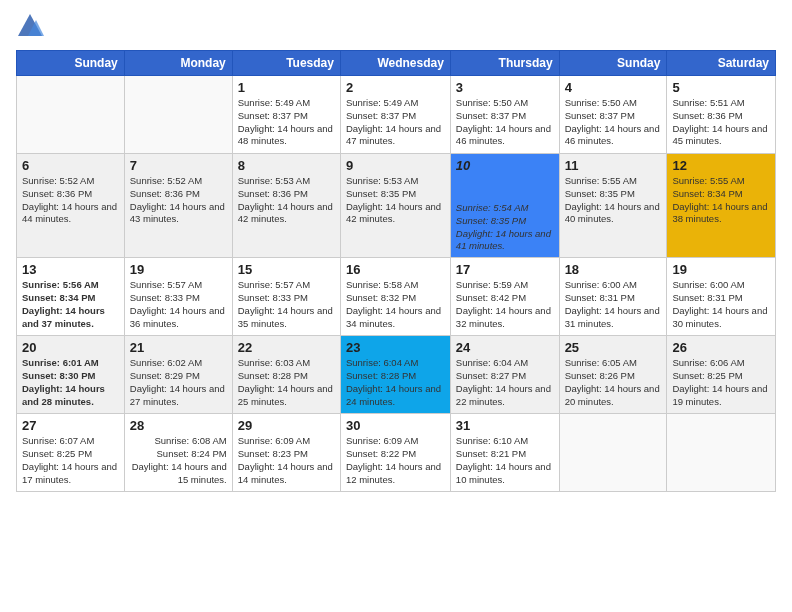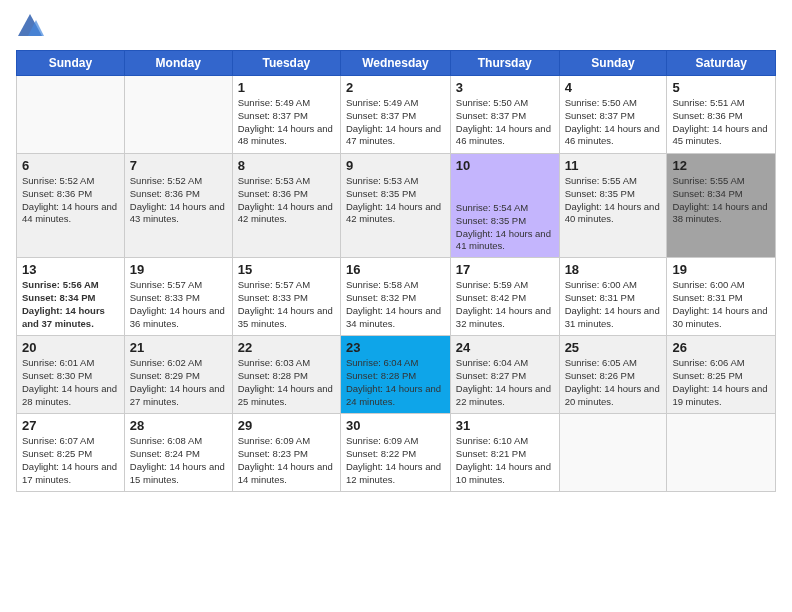--- a/index.html
+++ b/index.html
@@ -57,21 +57,21 @@
       color: #555;
     }
     .calendar {
       width: 100%;
       border-collapse: collapse;
       border: 1px solid #ccc;
     }
     .calendar th {
       background: #3366cc;
       color: #fff;
-      text-align: center;
+      text-align: right;
       padding: 5px 6px;
       font-size: 12px;
       border: 1px solid #2255bb;
     }
     .calendar td {
       vertical-align: top;
       border: 1px solid #ccc;
       padding: 4px 5px;
       width: 113px;
       height: 78px;
@@ -185,33 +185,33 @@
             <div class="day-info" style="white-space: pre-line;">Sunrise: 5:53 AM
 Sunset: 8:36 PM
 Daylight: 14 hours and 42 minutes.</div>
           </td>
           <td style="background: rgb(240, 240, 240);">
             <span class="day-number">9</span>
             <div class="day-info" style="white-space: pre-line;">Sunrise: 5:53 AM
 Sunset: 8:35 PM
 Daylight: 14 hours and 42 minutes.</div>
           </td>
-          <td style="background: #c4b5fd;">
+          <td style="background: #3b82f6; font-style: italic;">
             <span class="day-number">10</span>
             <div class="day-info" style="white-space: pre-line; margin-top: 29px;">Sunrise: 5:54 AM
 Sunset: 8:35 PM
 Daylight: 14 hours and 41 minutes.</div>
           </td>
           <td style="background: rgb(240, 240, 240);">
             <span class="day-number">11</span>
             <div class="day-info" style="white-space: pre-line;">Sunrise: 5:55 AM
 Sunset: 8:35 PM
 Daylight: 14 hours and 40 minutes.</div>
           </td>
-          <td style="background: #a3a3a3;">
+          <td style="background: #eab308;">
             <span class="day-number">12</span>
             <div class="day-info" style="white-space: pre-line;">Sunrise: 5:55 AM
 Sunset: 8:34 PM
 Daylight: 14 hours and 38 minutes.</div>
           </td>
         </tr>
         <tr>
           <td>
             <span class="day-number">13</span>
             <div class="day-info" style="white-space: pre-line; font-weight: bold;">Sunrise: 5:56 AM
@@ -251,21 +251,21 @@
           <td>
             <span class="day-number">19</span>
             <div class="day-info" style="white-space: pre-line;">Sunrise: 6:00 AM
 Sunset: 8:31 PM
 Daylight: 14 hours and 30 minutes.</div>
           </td>
         </tr>
         <tr style="background: rgb(240, 240, 240);">
           <td style="background: rgb(240, 240, 240);">
             <span class="day-number">20</span>
-            <div class="day-info" style="white-space: pre-line;">Sunrise: 6:01 AM
+            <div class="day-info" style="white-space: pre-line; font-weight: bold;">Sunrise: 6:01 AM
 Sunset: 8:30 PM
 Daylight: 14 hours and 28 minutes.</div>
           </td>
           <td style="background: rgb(240, 240, 240);">
             <span class="day-number">21</span>
             <div class="day-info" style="white-space: pre-line;">Sunrise: 6:02 AM
 Sunset: 8:29 PM
 Daylight: 14 hours and 27 minutes.</div>
           </td>
           <td style="background: rgb(240, 240, 240);">
@@ -301,21 +301,21 @@
         </tr>
         <tr>
           <td>
             <span class="day-number">27</span>
             <div class="day-info" style="white-space: pre-line;">Sunrise: 6:07 AM
 Sunset: 8:25 PM
 Daylight: 14 hours and 17 minutes.</div>
           </td>
           <td>
             <span class="day-number">28</span>
-            <div class="day-info" style="white-space: pre-line;">Sunrise: 6:08 AM
+            <div class="day-info" style="white-space: pre-line; text-align: right;">Sunrise: 6:08 AM
 Sunset: 8:24 PM
 Daylight: 14 hours and 15 minutes.</div>
           </td>
           <td>
             <span class="day-number">29</span>
             <div class="day-info" style="white-space: pre-line;">Sunrise: 6:09 AM
 Sunset: 8:23 PM
 Daylight: 14 hours and 14 minutes.</div>
           </td>
           <td>

